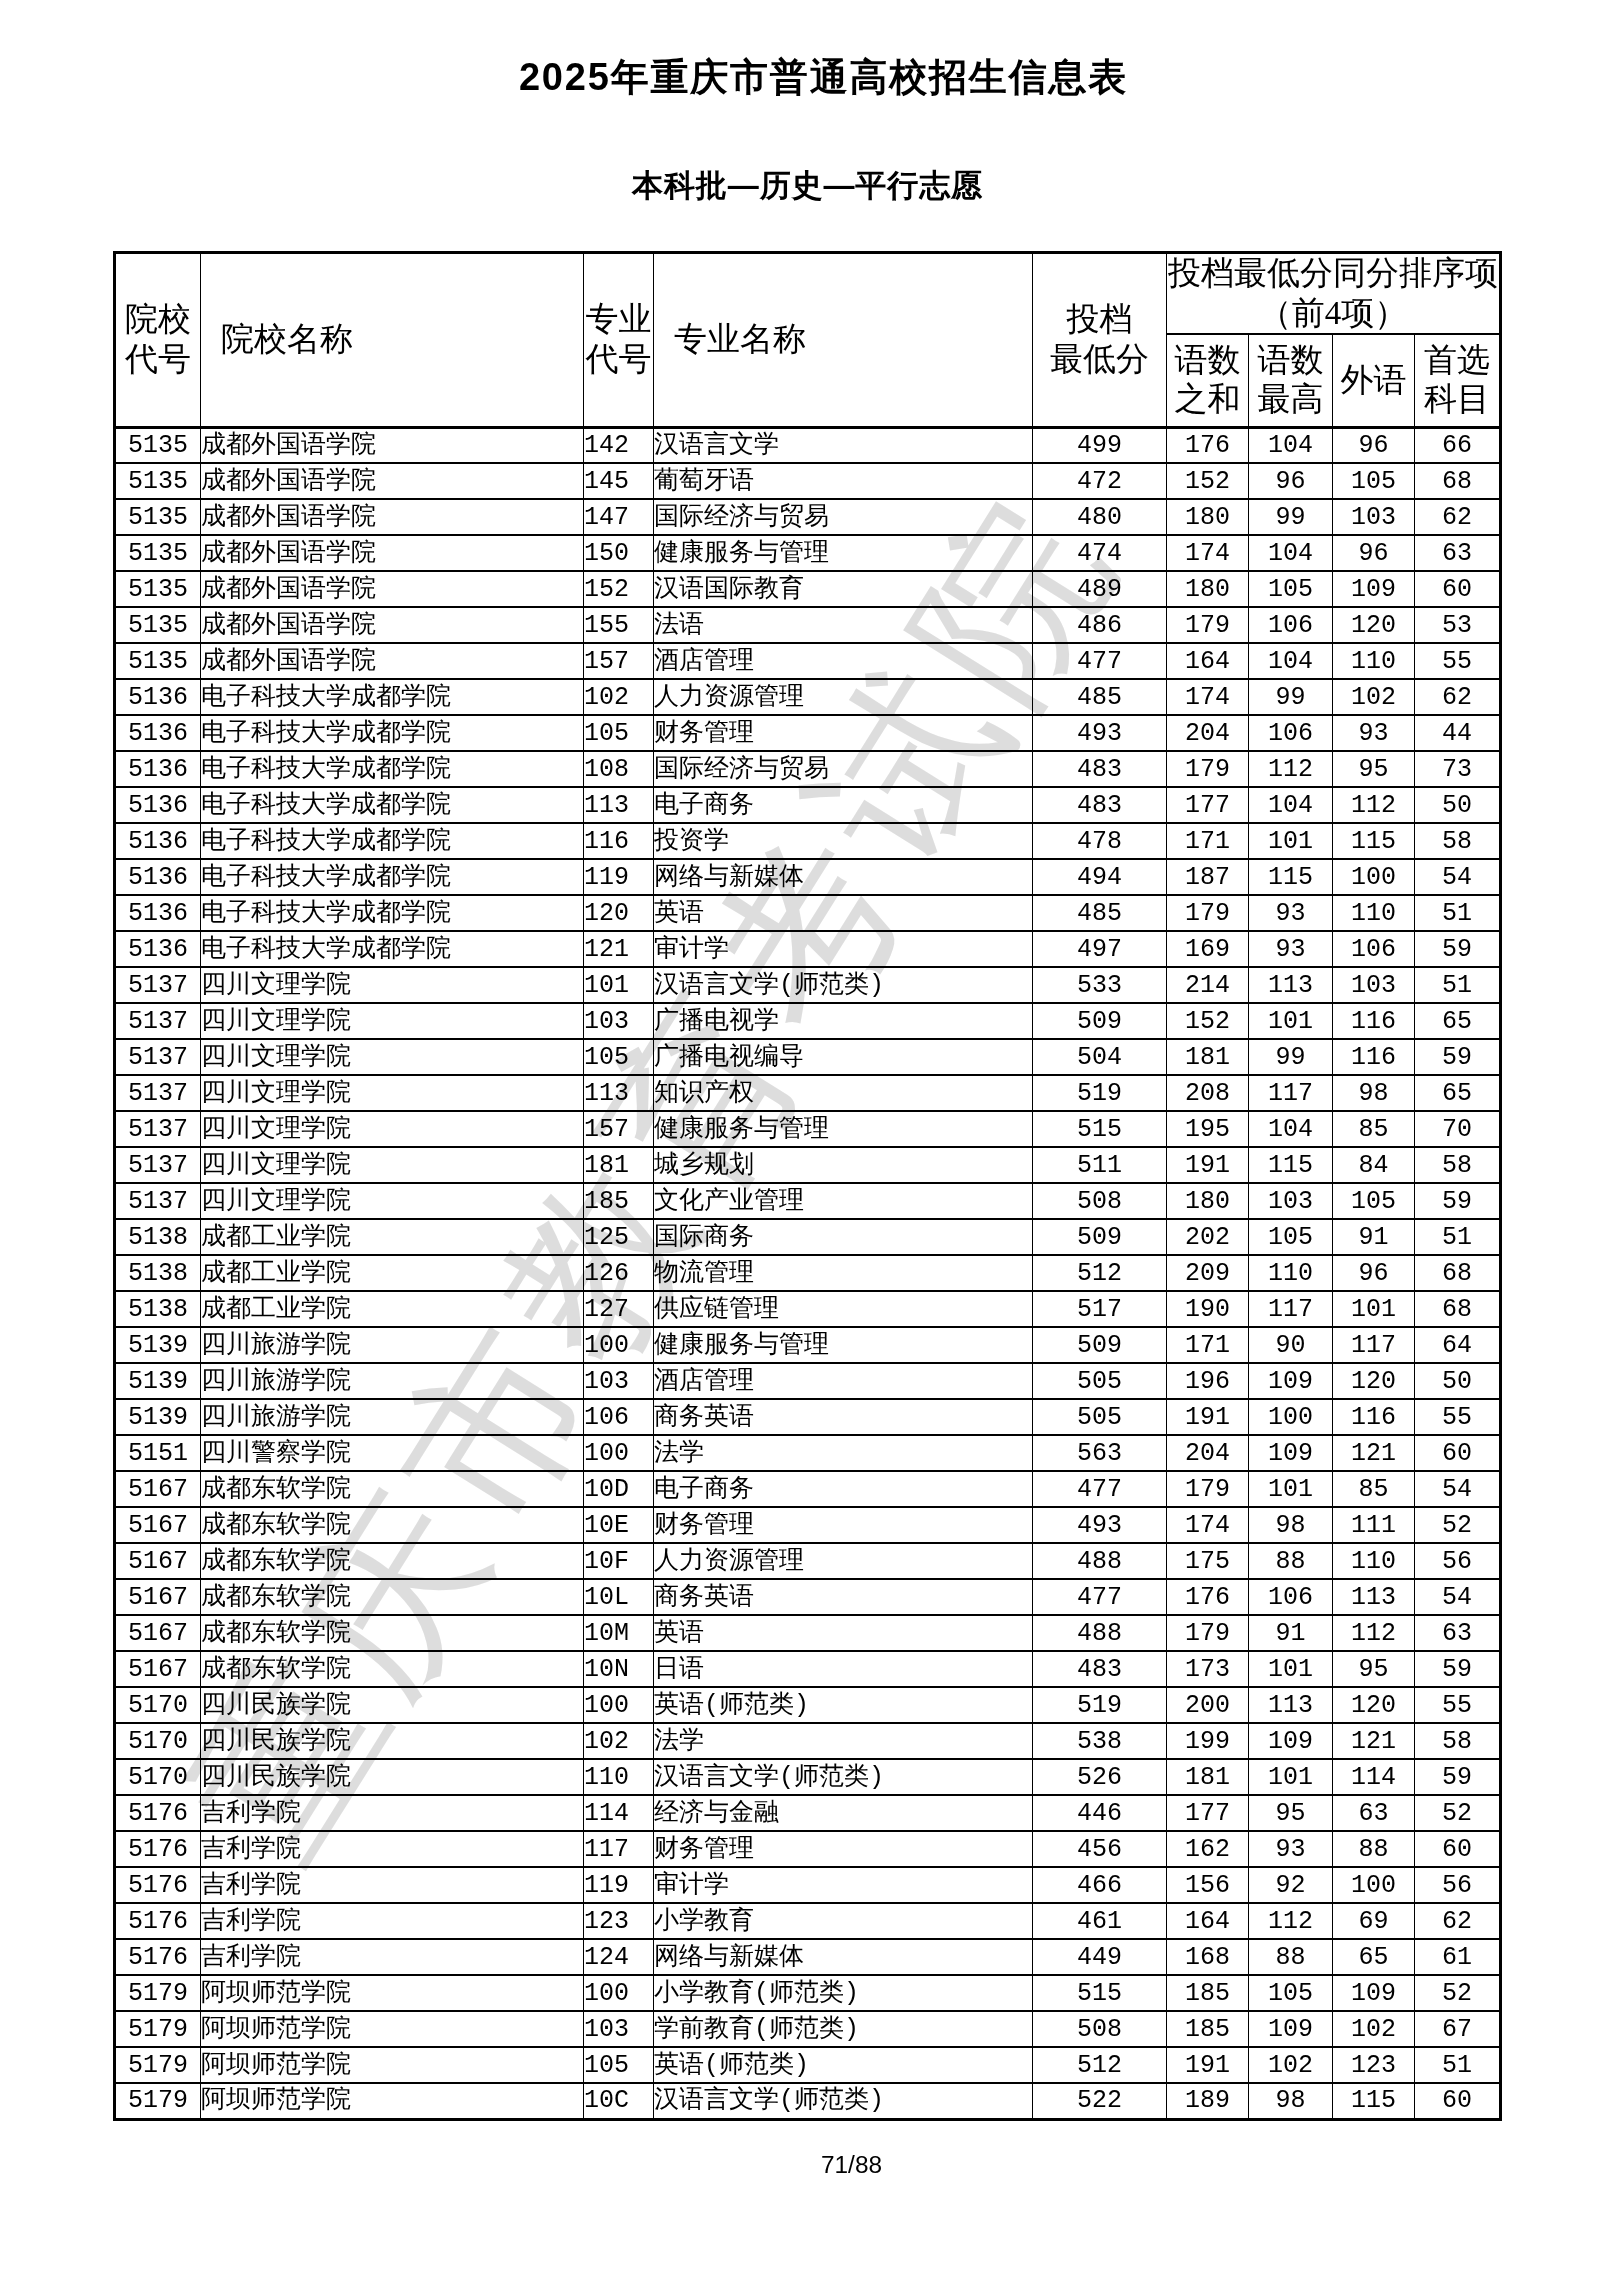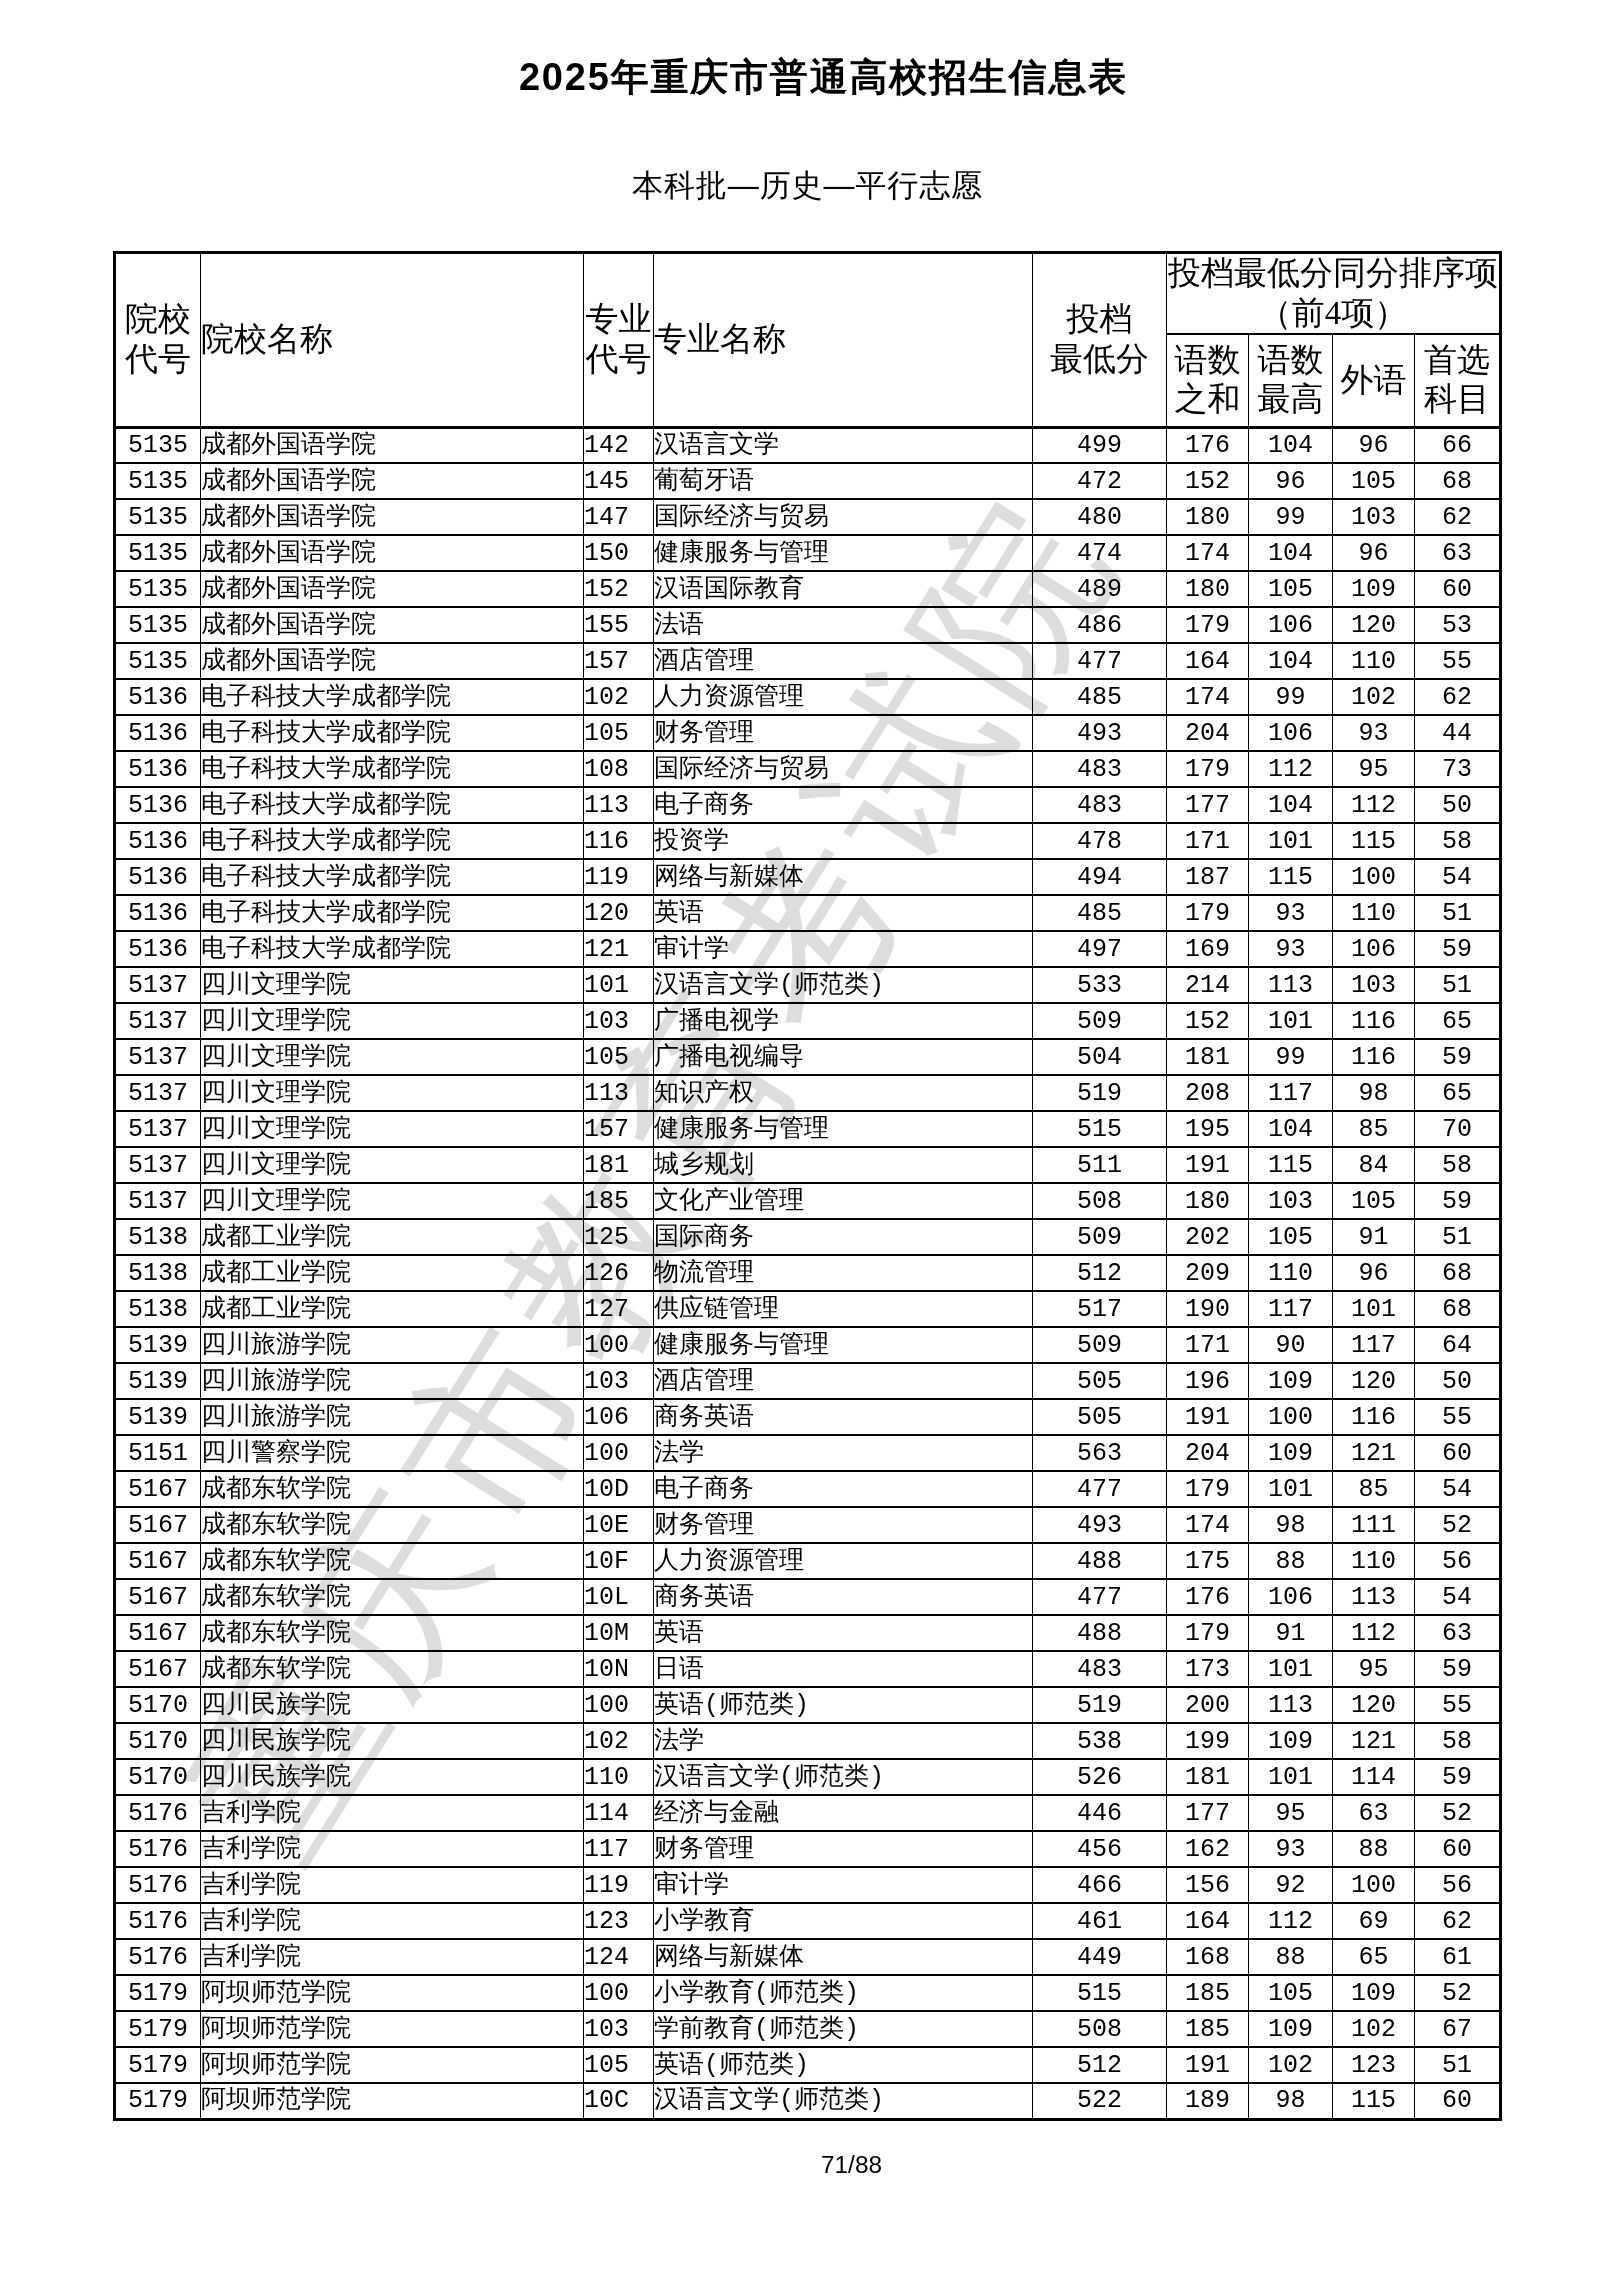--- a/index.html
+++ b/index.html
@@ -39,21 +39,21 @@
     z-index: 1;
   }
   .subtitle {
     position: absolute;
     top: 165px;
     left: 0;
     width: 100%;
     margin: 0;
     text-align: center;
     font-size: 31px;
-    font-weight: normal;
+    font-weight: bold;
     letter-spacing: 0.9px;
     z-index: 1;
   }
   table.score-table {
     position: absolute;
     left: 113px;
     top: 251px;
     width: 1386px;
     border-collapse: collapse;
     table-layout: fixed;
@@ -68,21 +68,21 @@
     border-bottom-width: 2.7px;
     padding: 0;
     font-weight: normal;
     overflow: hidden;
     white-space: nowrap;
     background: transparent;
   }
   thead tr.group-row { height: 56px; }
   thead tr.sub-row   { height: 93px; }
   thead th { font-size: 33px; text-align: center; vertical-align: middle; line-height: 1.2; font-family: Liberation Serif, serif; }
-  thead th.h-left { text-align: left; padding-left: 0; }
+  thead th.h-left { text-align: left; padding-left: 20px; }
   thead th .hline { display: block; }
   thead { border-bottom: 3.6px solid #000; }
   tbody tr { height: 36px; font-family: Liberation Mono, monospace; }
   tbody td { font-size: 25px; vertical-align: middle; line-height: 1.0; }
   td.cell-code  { text-align: center; }
   td.cell-name  { text-align: left; padding-left: 9px; }
   td.cell-mcode { text-align: left; padding-left: 7.2px; }
   td.cell-mname { text-align: left; padding-left: 9px; }
   td.cell-score { text-align: center; margin-left: 15px; }
   td.cell-num   { text-align: center; }

